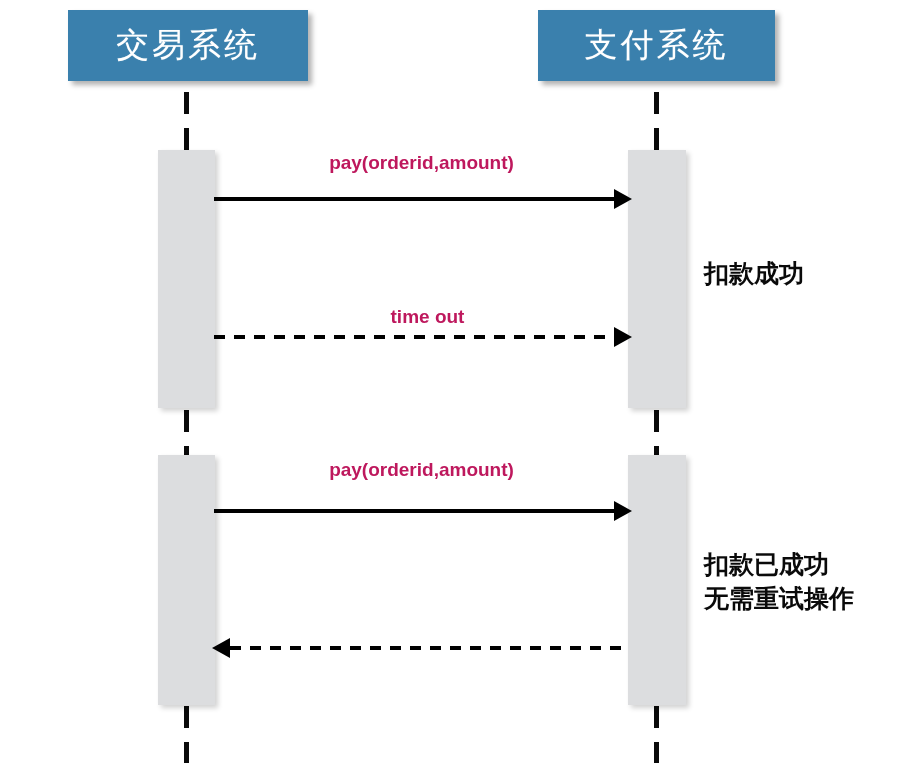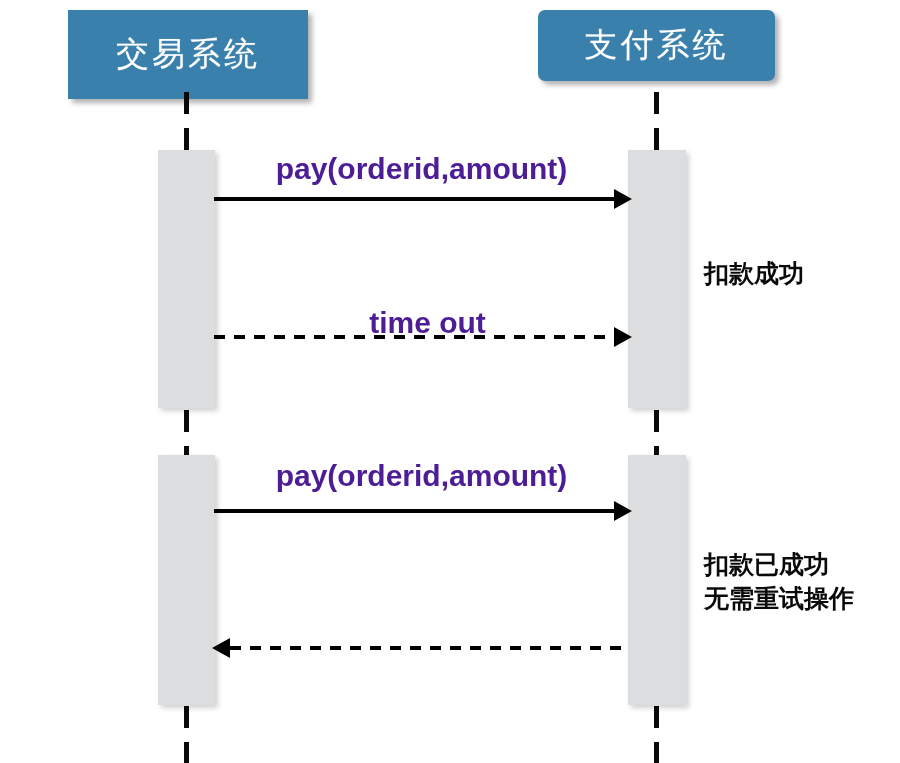--- a/index.html
+++ b/index.html
@@ -28,22 +28,22 @@
     display: flex;
     align-items: center;
     justify-content: center;
     font-size: 33px;
     font-weight: 400;
     letter-spacing: 3px;
     box-shadow: 4px 4px 5px rgba(0,0,0,0.30);
     text-shadow: 0 0 1px rgba(255,255,255,0.35);
     user-select: none;
   }
-  #participant-box-0 { left: 68px;  top: 10px; width: 240px; height: 89px; }
-  #participant-box-1 { left: 538px; top: 10px; width: 237px; height: 71px; border-radius: 7px; }
+  #participant-box-0 { left: 68px;  top: 10px; width: 240px; height: 71px; }
+  #participant-box-1 { left: 538px; top: 10px; width: 237px; height: 71px; }
 
   
   .lifeline {
     position: absolute;
     width: 5px;
     background-image: linear-gradient(
       to bottom,
       #0a0a0a 0px, #0a0a0a 22px,
       rgba(255,255,255,0) 22px, rgba(255,255,255,0) 36px
     );
@@ -87,23 +87,23 @@
     border-bottom: 10px solid transparent;
     border-left: 18px solid #000000;
   }
   .arrow-head.left {
     border-top: 10px solid transparent;
     border-bottom: 10px solid transparent;
     border-right: 18px solid #000000;
   }
   .message-label {
     position: absolute;
-    font-size: 30px;
+    font-size: 19px;
     font-weight: bold;
-    color: #4c1d95;
+    color: #be185d;
     white-space: nowrap;
     text-align: center;
     user-select: none;
   }
 
   
   .side-note {
     position: absolute;
     font-size: 25px;
     font-weight: bold;

